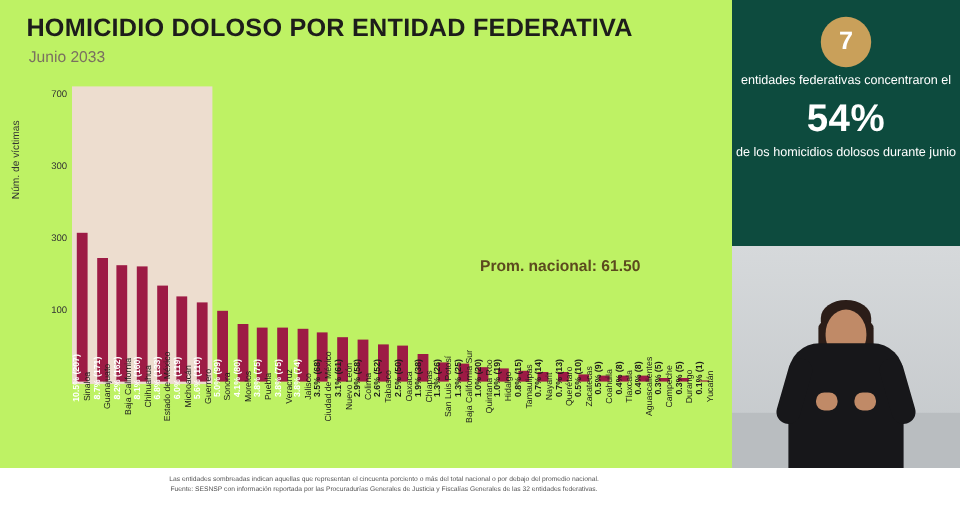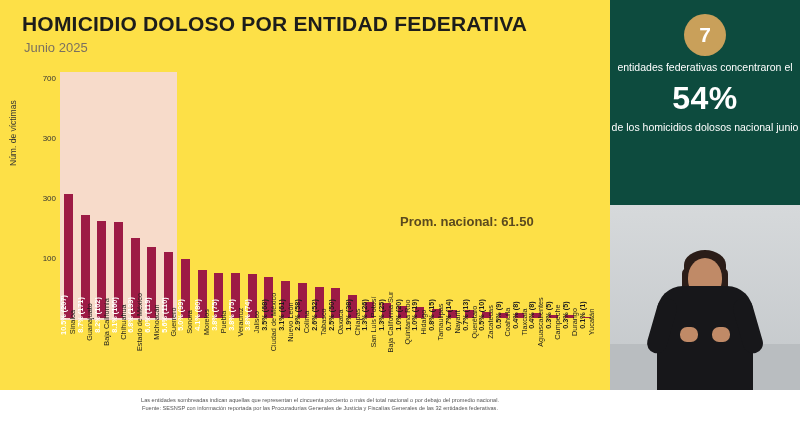--- a/index.html
+++ b/index.html
@@ -4,21 +4,21 @@
 <style>
   html,body{margin:0;padding:0;}
   body{
     width:800px;height:426px;overflow:hidden;
     background:#ffffff;
     font-family:"Liberation Sans", sans-serif;
   }
   .stage{position:relative;width:800px;height:426px;background:#ffffff;}
 
   
-  .left{position:absolute;left:0;top:0;width:610px;height:426px;background:#fde047;}
+  .left{position:absolute;left:0;top:0;width:610px;height:426px;background:#bef264;}
   .title{
     position:absolute;left:22px;top:12px;
     font-size:21px;font-weight:bold;color:#1d1d1b;letter-spacing:.2px;
     white-space:nowrap;
   }
   .subtitle{
     position:absolute;left:24px;top:40px;
     font-size:13px;color:#7a7060;font-weight:normal;
   }
 
@@ -127,21 +127,21 @@
   .whitebar{position:absolute;left:0;bottom:0;width:190px;height:36px;background:#ffffff;}
   .leftbottom{position:absolute;left:0;top:390px;width:610px;height:36px;background:#ffffff;}
 </style>
 </head>
 <body>
 
 <div class="stage">
 
   <div class="left">
     <div class="title">HOMICIDIO DOLOSO POR ENTIDAD FEDERATIVA</div>
-    <div class="subtitle">Junio 2025</div>
+    <div class="subtitle">Junio 2033</div>
 
     <div class="plot">
       <div class="ylabel">Núm. de víctimas</div>
       <div class="ytickwrap" id="yticks">
           <div class="ytick" style="top: 180px;">100</div>
           <div class="ytick" style="top: 120px;">300</div>
           <div class="ytick" style="top: 60px;">300</div>
           <div class="ytick" style="top: 0px;">700</div>
         </div>
       <div class="band" id="band" style="left: 0px; width: 117.031px; background: rgb(246, 217, 226);"></div>
@@ -415,21 +415,21 @@
       <div>Las entidades sombreadas indican aquellas que representan el cincuenta porciento o más del total nacional o por debajo del promedio nacional.</div>
       <div>Fuente: SESNSP con información reportada por las Procuradurías Generales de Justicia y Fiscalías Generales de las 32 entidades federativas.</div>
     </div>
   </div>
 
   <div class="right">
     <div class="greenbox">
       <div class="circlenum">7</div>
       <div class="gtext1">entidades federativas concentraron el</div>
       <div class="bignum">54%</div>
-      <div class="gtext2">de los homicidios dolosos nacional junio</div>
+      <div class="gtext2">de los homicidios dolosos durante junio</div>
     </div>
 
     <div class="video">
       <div class="vbg"></div>
       <div class="vfloor"></div>
       <div class="person">
         <div class="hair"></div>
         <div class="hairside l"></div>
         <div class="hairside r"></div>
         <div class="head"></div>

